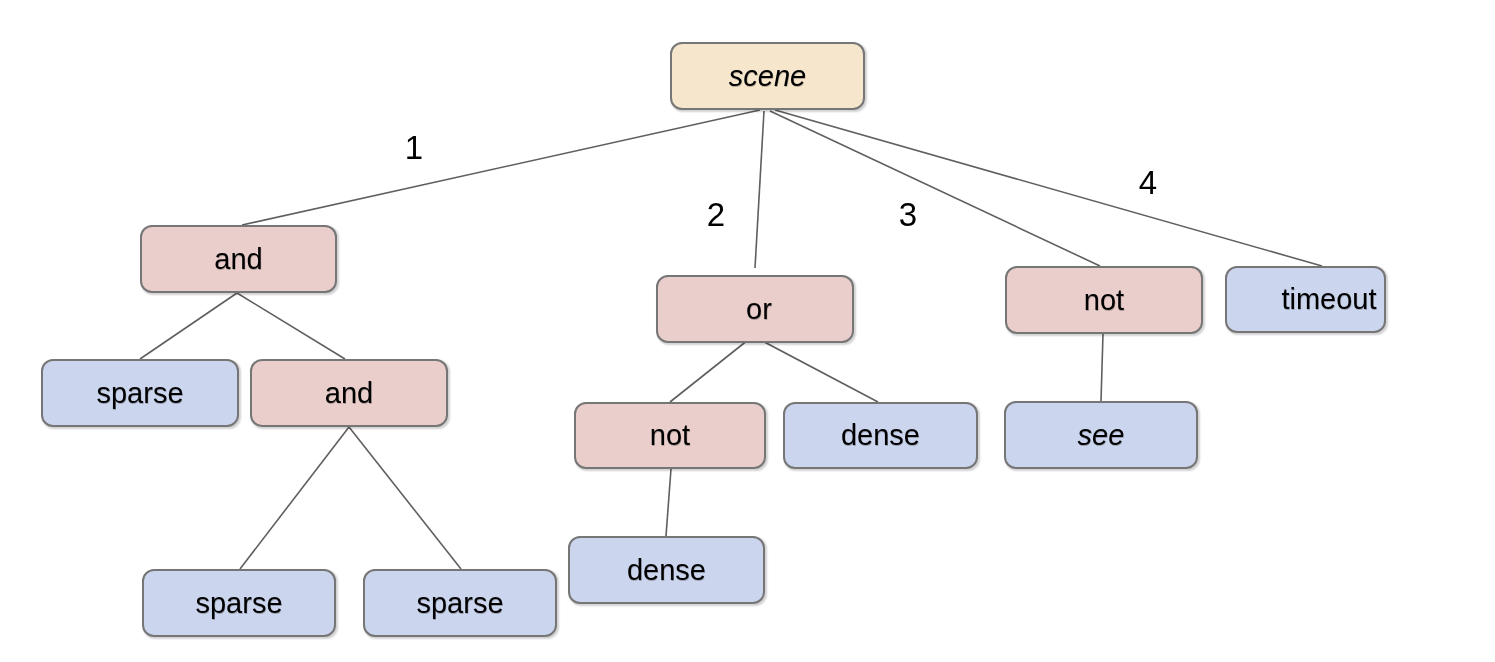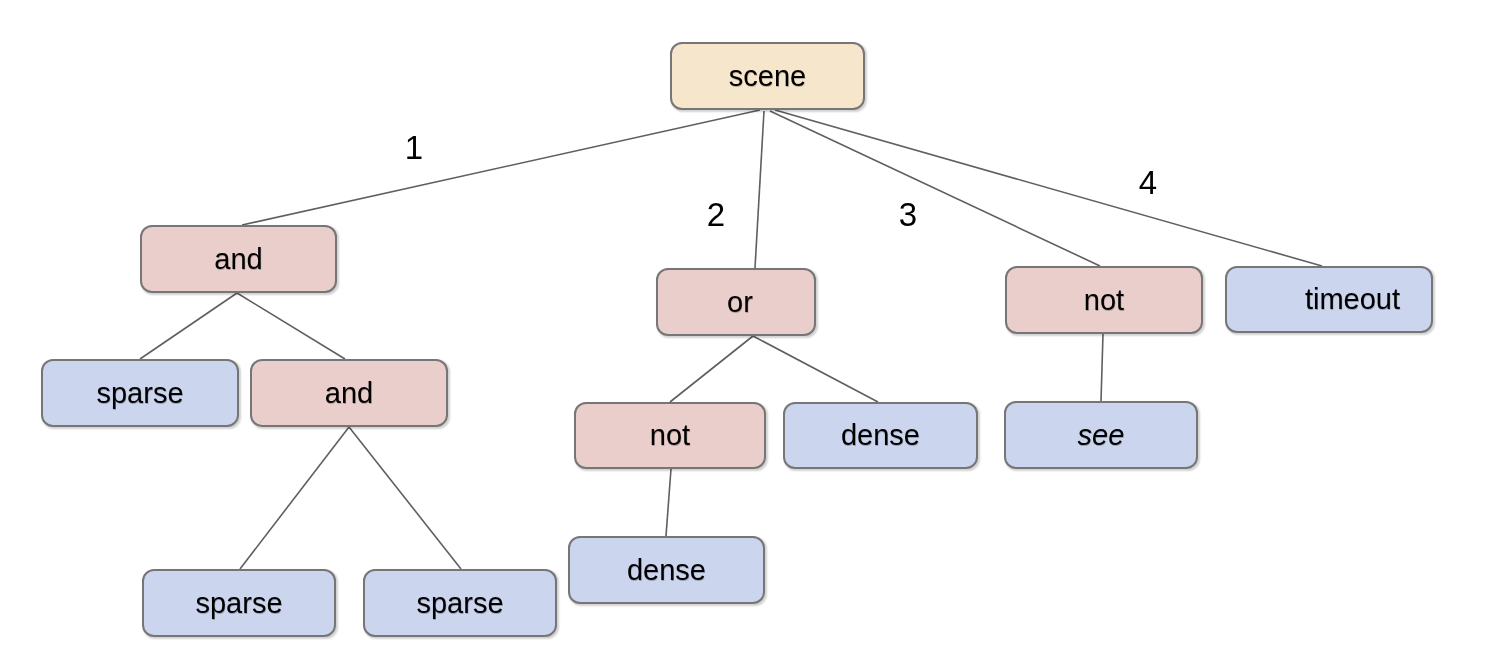--- a/index.html
+++ b/index.html
@@ -63,33 +63,33 @@
       <line x1="237" y1="293" x2="140" y2="359"></line>
       <line x1="237" y1="293" x2="345" y2="359"></line>
       <line x1="349" y1="427" x2="240" y2="569"></line>
       <line x1="349" y1="427" x2="461" y2="569"></line>
       <line x1="753" y1="336" x2="670" y2="402"></line>
       <line x1="753" y1="336" x2="878" y2="402"></line>
       <line x1="671" y1="469" x2="666" y2="536"></line>
       <line x1="1103" y1="334" x2="1101" y2="401"></line>
     </svg>
   <div>
-      <div class="node root" style="left: 670px; top: 42px; width: 195px; height: 68px;">
+      <div class="node root" style="left: 670px; top: 42px; width: 195px; height: 68px; font-style: italic;">
         <span>scene</span>
       </div>
       <div class="node operator" style="left: 140px; top: 225px; width: 197px; height: 68px;">
         <span>and</span>
       </div>
-      <div class="node operator" style="left: 656px; top: 268px; width: 160px; height: 68px; padding-left: 8px;">
+      <div class="node operator" style="left: 656px; top: 275px; width: 198px; height: 68px; padding-left: 8px;">
         <span>or</span>
       </div>
       <div class="node operator" style="left: 1005px; top: 266px; width: 198px; height: 68px;">
         <span>not</span>
       </div>
-      <div class="node leaf" style="left: 1225px; top: 266px; width: 208px; height: 67px; padding-left: 47px;">
+      <div class="node leaf" style="left: 1225px; top: 266px; width: 161px; height: 67px; padding-left: 47px;">
         <span>timeout</span>
       </div>
       <div class="node leaf" style="left: 41px; top: 359px; width: 198px; height: 68px;">
         <span>sparse</span>
       </div>
       <div class="node operator" style="left: 250px; top: 359px; width: 198px; height: 68px;">
         <span>and</span>
       </div>
       <div class="node operator" style="left: 574px; top: 402px; width: 192px; height: 67px;">
         <span>not</span>

